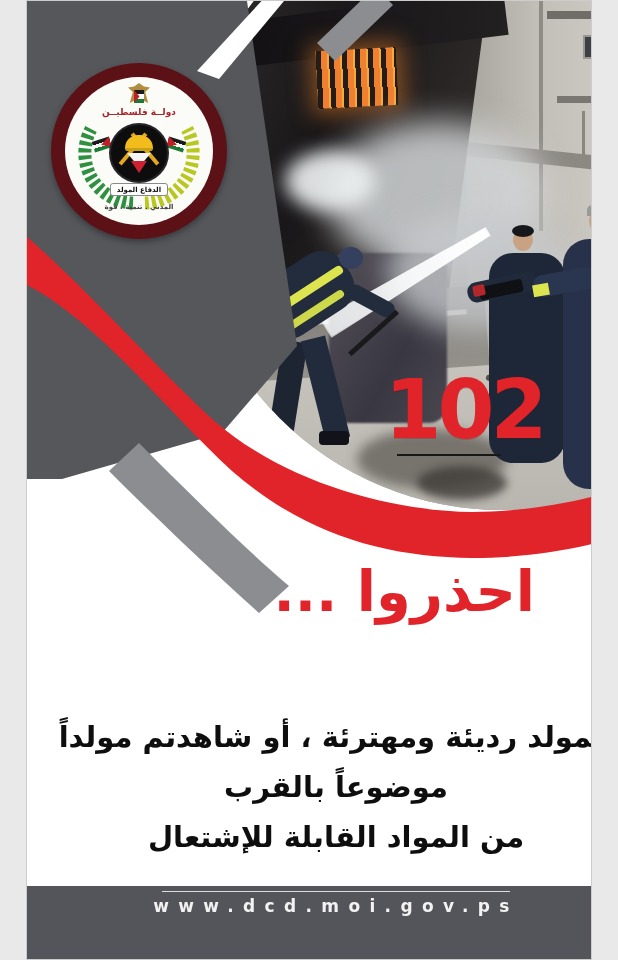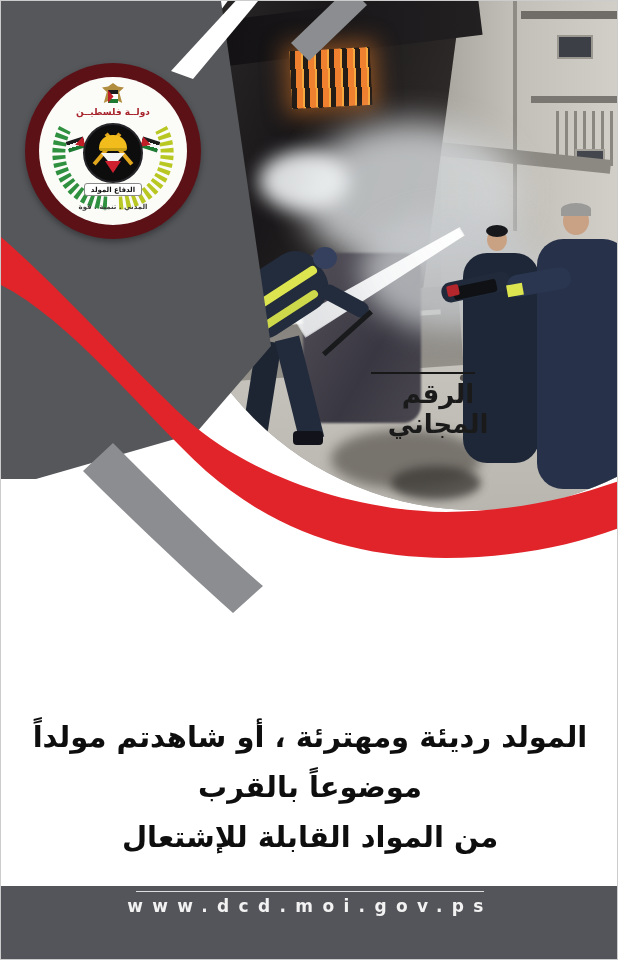--- a/index.html
+++ b/index.html
@@ -1,18 +1,18 @@
 <!DOCTYPE html>
 <html lang="ar"><head>
 <meta charset="utf-8">
 <style>
   html,body{margin:0;padding:0;background:#e9e9e9;}
   *{box-sizing:border-box;}
   .poster{
-    position:relative;width:618px;height:960px;margin:0 auto;
+    position:relative;width:566px;height:960px;margin:0 auto;
     background:#ffffff;overflow:hidden;border:1px solid #cccccc;
     font-family:"DejaVu Sans",sans-serif;
   }
   
   .photo-circle{
     position:absolute;left:160px;top:-121px;width:630px;height:630px;
     border-radius:50%;overflow:hidden;box-shadow:0 0 0 13px #ffffff;
     background:#9a9792;
   }
   .scene{position:absolute;left:-160px;top:121px;width:618px;height:660px;}
@@ -244,24 +244,25 @@
       <span class="axe2"></span>
       <span class="helmet"></span>
       <span class="sash-white"></span>
       <span class="sash-red"></span>
       <span class="ribbon">الدفاع المولد</span>
       <span class="motto">المدني . تنمية . قوة</span>
     </div>
   </div>
 
   <div class="num-block">
+    <div class="num">102</div>
     <div class="num-line"></div>
-    <div class="free-label" dir="rtl">الرقم المجاني</div>
-  </div>
-
+  </div>
+
+  <div class="beware">احذروا ...</div>
 
 
   <div class="body-text">
     <div>المولد رديئة ومهترئة ، أو شاهدتم مولداً موضوعاً بالقرب</div>
     <div>من المواد القابلة للإشتعال</div>
   </div>
 
   <div class="footer">
     <div class="footer-line"></div>
     <div class="url">www.dcd.moi.gov.ps</div>

